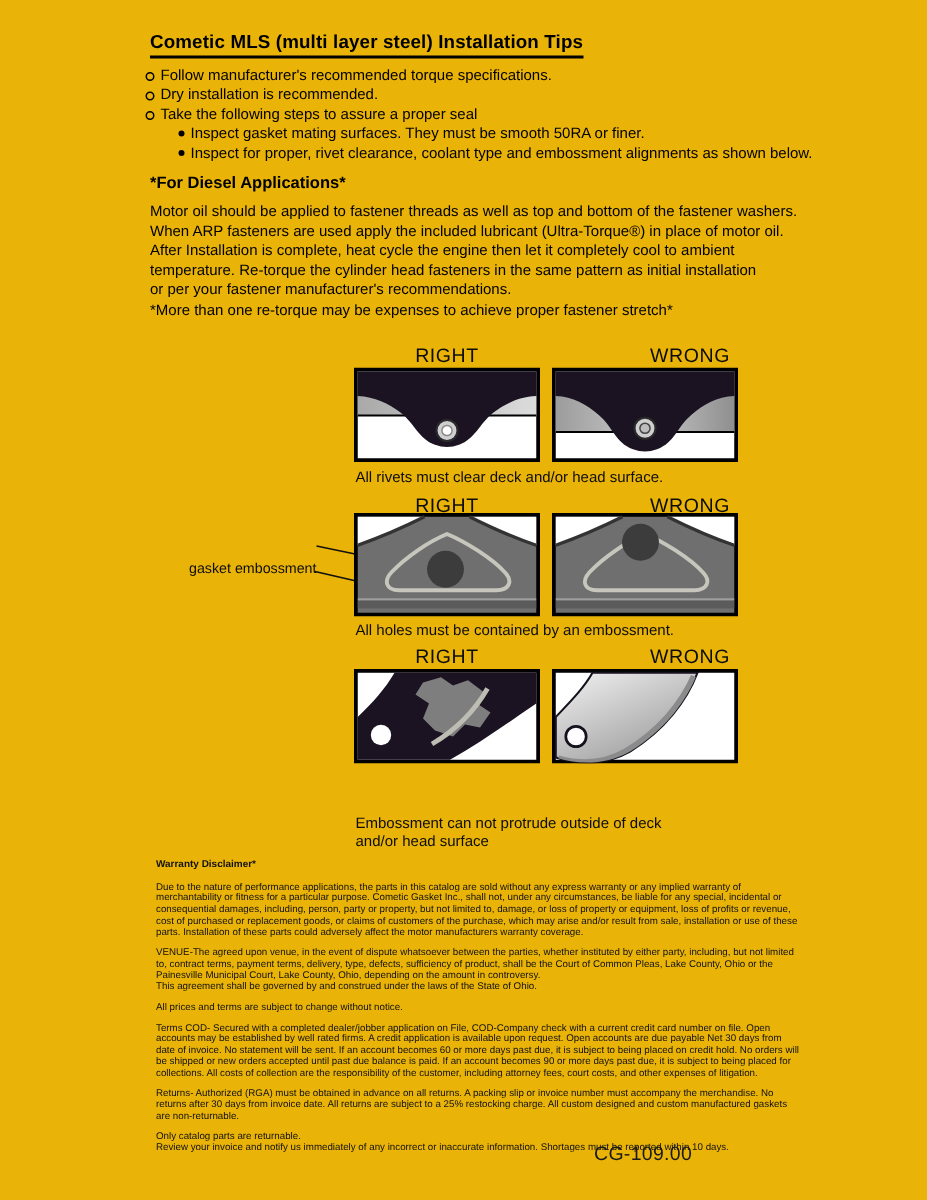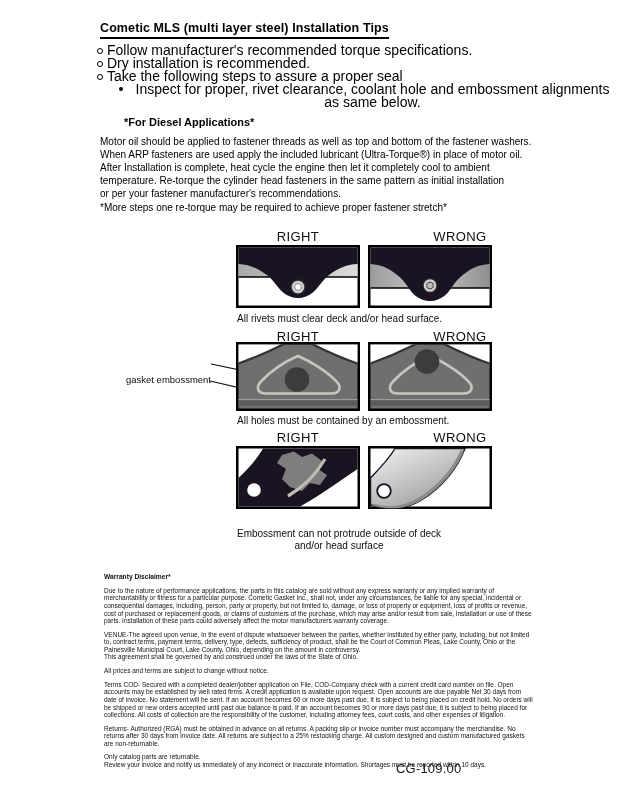--- a/index.html
+++ b/index.html
@@ -1,48 +1,48 @@
 <!DOCTYPE html>
 <html><head>
 <meta charset="utf-8">
 <style>
   html,body{margin:0;padding:0;background:#e8e8e8;}
   .page{
-    position:relative;width:618px;height:800px;background:#ffffff;
+    position:relative;width:618px;height:800px;background:#eab308;
     font-family:"Liberation Sans", sans-serif;color:#000;overflow:hidden;
     margin:0 auto;
   }
   .abs{position:absolute;}
   .pre{white-space:pre-line;}
 
   .title{
     left:100px;top:21px;font-size:12.5px;font-weight:bold;
     border-bottom:2px solid #000;padding-bottom:2px;letter-spacing:.1px;
   }
-  .bullets{left:97px;top:44px;font-size:14px;line-height:13px;text-align:center;}
+  .bullets{left:97px;top:44px;font-size:10px;line-height:13px;text-align:center;}
   .b-row{display:flex;align-items:flex-start;}
   .b-dot{flex:0 0 auto;width:4px;height:4px;border:1px solid #000;border-radius:50%;margin:4px 4px 0 0;}
   .b-sub{margin-left:22px;}
   .b-dot-filled{flex:0 0 auto;width:4px;height:4px;background:#000;border-radius:50%;margin:4px 4px 0 0;}
 
-  .diesel-head{left:100px;top:116px;font-size:11px;font-weight:bold;margin-left:24px;}
+  .diesel-head{left:100px;top:116px;font-size:11px;font-weight:bold;}
   .para{left:100px;width:445px;font-size:10px;line-height:13.2px;}
   .p1{top:135px;} .p2{top:161px;} .p3{top:201px;}
 
   .diag-labels{left:236px;width:256px;display:flex;font-size:13px;letter-spacing:.4px;color:#0d0d0d;gap:30px;}
   .diag-labels span{flex:0 0 124px;text-align:center;}
   .diag-labels span + span{margin-left:8px;}
   .lbl1{top:229px;} .lbl2{top:329px;} .lbl3{top:430px;}
 
   .diag-boxes{left:236px;width:256px;display:flex;}
   .diag-boxes svg + svg{margin-left:8px;}
   .box1{top:245px;} .box2{top:342px;} .box3{top:446px;}
 
   .caption{left:237px;font-size:10px;color:#0d0d0d;line-height:12px;}
-  .cap1{top:313px;} .cap2{top:415px;} .cap3{top:528px;text-align:center;}
+  .cap1{top:313px;} .cap2{top:415px;} .cap3{top:544px;}
 
   .ann{left:100px;width:111px;text-align:right;font-size:9.5px;line-height:11.5px;color:#0d0d0d;}
   .ann1{top:346px;} .ann2{top:374px;}
   .leader{left:200px;top:355px;}
 
   .fineprint{
     left:104px;top:573px;width:614px;
     transform:scale(0.70);transform-origin:0 0;
     font-size:9.3px;line-height:10.7px;color:#111;
   }
@@ -66,31 +66,35 @@
     <div class="b-row">
       <span class="b-dot"></span>
       <span>Dry installation is recommended.</span>
     </div>
     <div class="b-row">
       <span class="b-dot"></span>
       <span>Take the following steps to assure a proper seal</span>
     </div>
     <div class="b-row b-sub">
       <span class="b-dot-filled"></span>
-      <span>Inspect for proper, rivet clearance, coolant hole and embossment alignments as same below.</span>
+      <span>Inspect gasket mating surfaces.  They must be smooth 50RA or finer.</span>
+    </div>
+    <div class="b-row b-sub">
+      <span class="b-dot-filled"></span>
+      <span>Inspect for proper, rivet clearance, coolant type and embossment alignments as shown below.</span>
     </div>
   </div>
 
   <div class="abs diesel-head">*For Diesel Applications*</div>
   <div class="abs para p1 pre">Motor oil should be applied to fastener threads as well as top and bottom of the fastener washers.
 When ARP fasteners are used apply the included lubricant (Ultra-Torque®) in place of motor oil.</div>
   <div class="abs para p2 pre">After Installation is complete, heat cycle the engine then let it completely cool to ambient
 temperature. Re-torque the cylinder head fasteners in the same pattern as initial installation
 or per your fastener manufacturer's recommendations.</div>
-  <div class="abs para p3 pre">*More steps one re-torque may be required to achieve proper fastener stretch*</div>
+  <div class="abs para p3 pre">*More than one re-torque may be expenses to achieve proper fastener stretch*</div>
 
   <div class="abs diag-labels lbl1">
     <span>RIGHT</span>
     <span>WRONG</span>
   </div>
   <div class="abs diag-boxes box1">
     <svg width="124" height="63" viewBox="0 0 124 63">
       <defs>
         <linearGradient id="stripA" x1="0" y1="0" x2="1" y2="0">
           <stop offset="0" stop-color="#a9a9a9"></stop>

